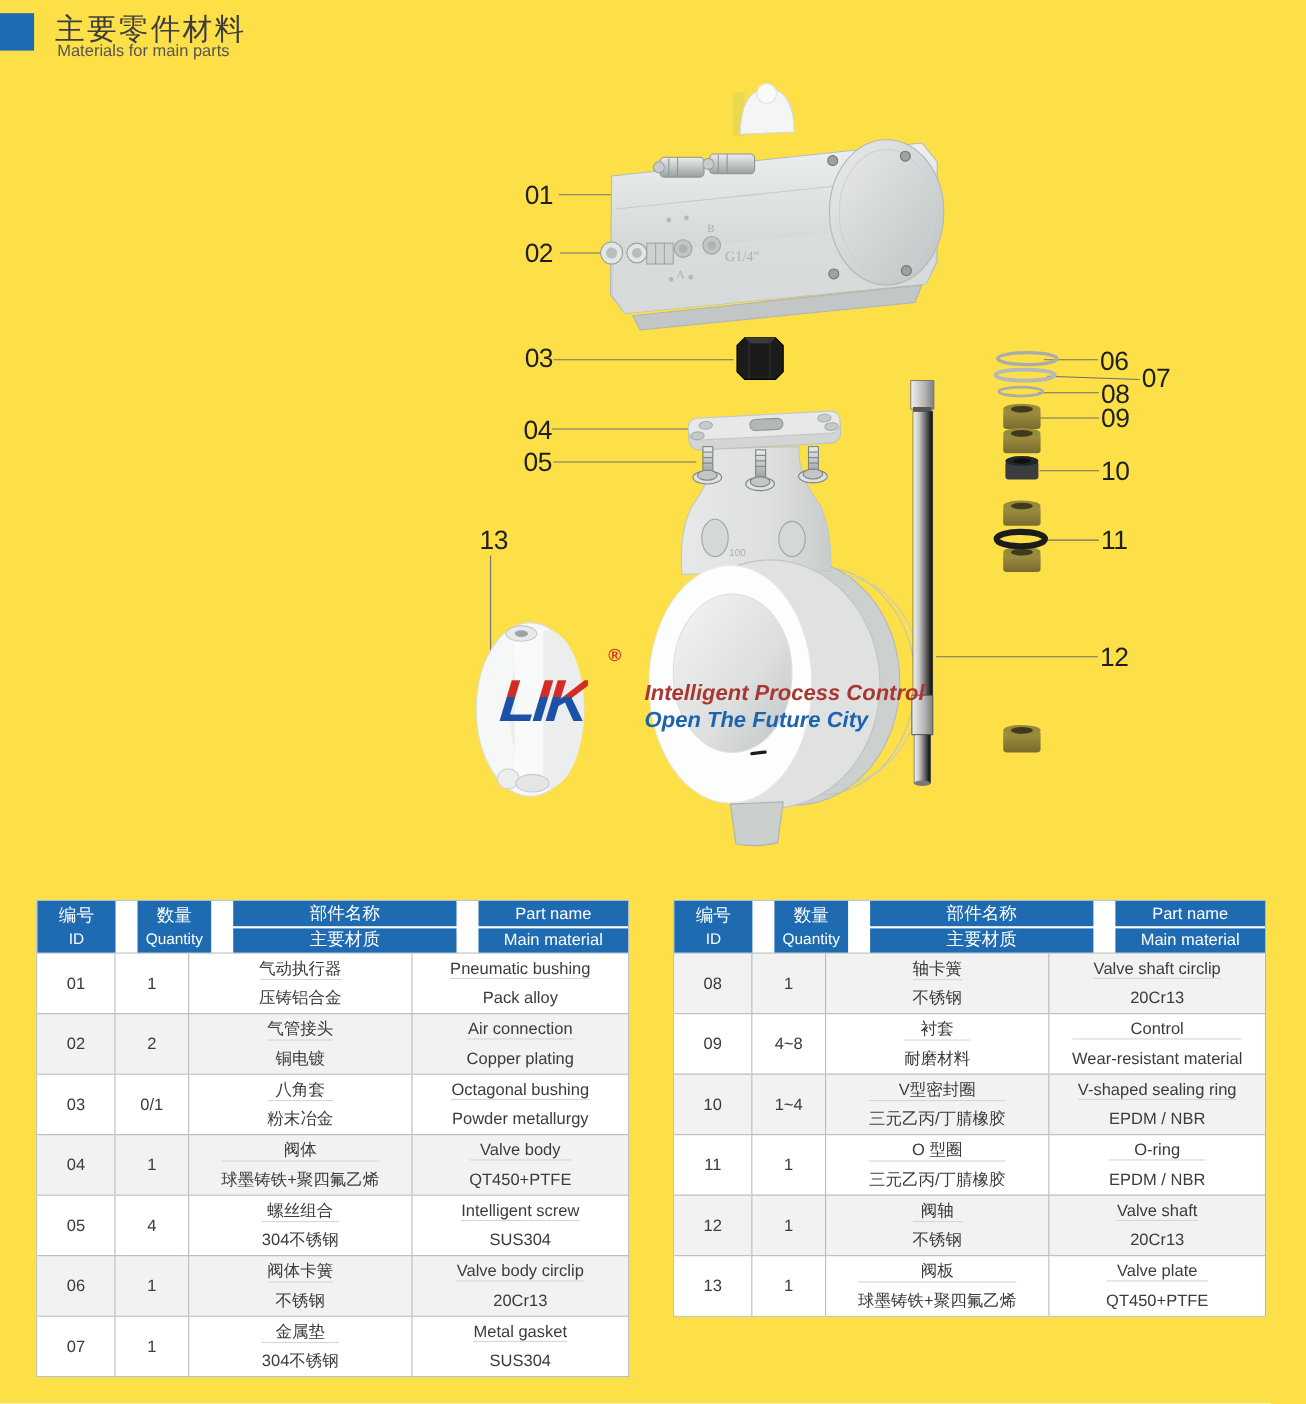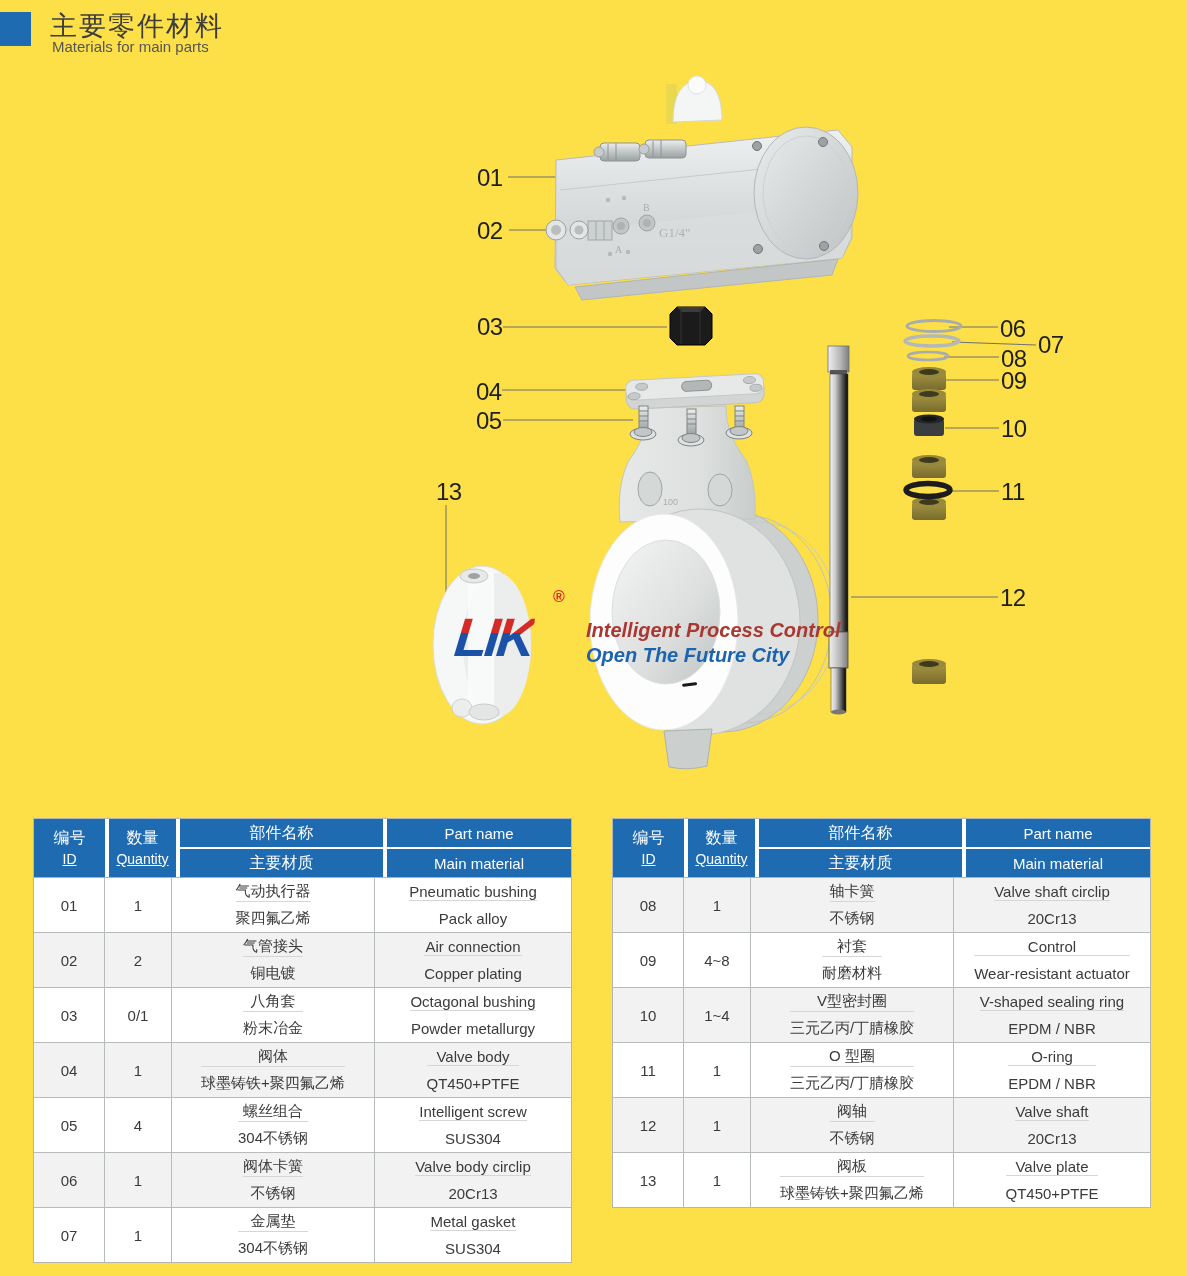--- a/index.html
+++ b/index.html
@@ -25,24 +25,24 @@
     letter-spacing:-3px;transform:skewX(-6deg);
     color:#1b52a8;
     background:linear-gradient(to bottom,#d42b26 44%,#1b52a8 44%);
     -webkit-background-clip:text;background-clip:text;-webkit-text-fill-color:transparent;
   }
   .wm-reg{position:absolute;left:553px;top:588px;font-size:16px;font-weight:700;color:#d42b26;}
   .wm-line1{position:absolute;left:586px;top:619px;font-size:20px;font-weight:700;font-style:italic;color:#a93832;white-space:nowrap;}
   .wm-line2{position:absolute;left:586px;top:644px;font-size:20px;font-weight:700;font-style:italic;color:#1d64b0;white-space:nowrap;}
   
   .ptable{position:absolute;width:539px;background:#fff;border:1px solid #b2b6b6;box-sizing:border-box;}
-  .thead{display:grid;grid-template-columns:71px 67px 203px 1fr;gap:4px;background:#fff;height:58px;}
+  .thead{display:grid;grid-template-columns:71px 67px 203px 1fr;gap:20px;background:#fff;height:47px;}
   .th{background:var(--blue,#1e6bb2);color:#fff;display:flex;flex-direction:column;align-items:center;justify-content:center;}
   .th .cnl{font-size:16px;line-height:1.3;}
-  .th .enl{font-size:14px;line-height:1.3;margin-top:1px;text-decoration:underline;}
+  .th .enl{font-size:14px;line-height:1.3;margin-top:1px;}
   .th-stack{display:grid;grid-template-rows:1fr 1fr;gap:2px;}
   .th-sub{background:var(--blue,#1e6bb2);color:#fff;display:flex;align-items:center;justify-content:center;}
   .th-sub.cnl{font-size:16px;}
   .th-sub.enl{font-size:15px;}
   .tbody{border-top:1px solid #adb1b1;}
   .prow{display:grid;grid-template-columns:71px 67px 203px 1fr;height:54px;border-top:1px solid #b7bbbb;background:#fff;}
   .prow:first-child{border-top:none;}
   .prow.shaded{background:#f2f2f2;}
   .cell{display:flex;align-items:center;justify-content:center;font-size:15px;color:#3b3b3b;}
   .idcell,.qtycell{border-right:1px solid #b7bbbb;}
@@ -329,21 +329,21 @@
         <div class="th-sub enl">Part name</div>
         <div class="th-sub enl">Main material</div>
       </div>
     </div>
     <div class="tbody">
         <div class="prow">
           <div class="cell idcell">01</div>
           <div class="cell qtycell">1</div>
           <div class="cell namecol">
             <div class="sub">气动执行器</div>
-            <div class="sub">聚四氟乙烯</div>
+            <div class="sub">压铸铝合金</div>
           </div>
           <div class="cell encol">
             <div class="sub">Pneumatic bushing</div>
             <div class="sub">Pack alloy</div>
           </div>
         </div>
         <div class="prow shaded">
           <div class="cell idcell">02</div>
           <div class="cell qtycell">2</div>
           <div class="cell namecol">
@@ -452,21 +452,21 @@
         </div>
         <div class="prow">
           <div class="cell idcell">09</div>
           <div class="cell qtycell">4~8</div>
           <div class="cell namecol">
             <div class="sub">衬套</div>
             <div class="sub">耐磨材料</div>
           </div>
           <div class="cell encol">
             <div class="sub">Control</div>
-            <div class="sub">Wear-resistant actuator</div>
+            <div class="sub">Wear-resistant material</div>
           </div>
         </div>
         <div class="prow shaded">
           <div class="cell idcell">10</div>
           <div class="cell qtycell">1~4</div>
           <div class="cell namecol">
             <div class="sub">V型密封圈</div>
             <div class="sub">三元乙丙/丁腈橡胶</div>
           </div>
           <div class="cell encol">

